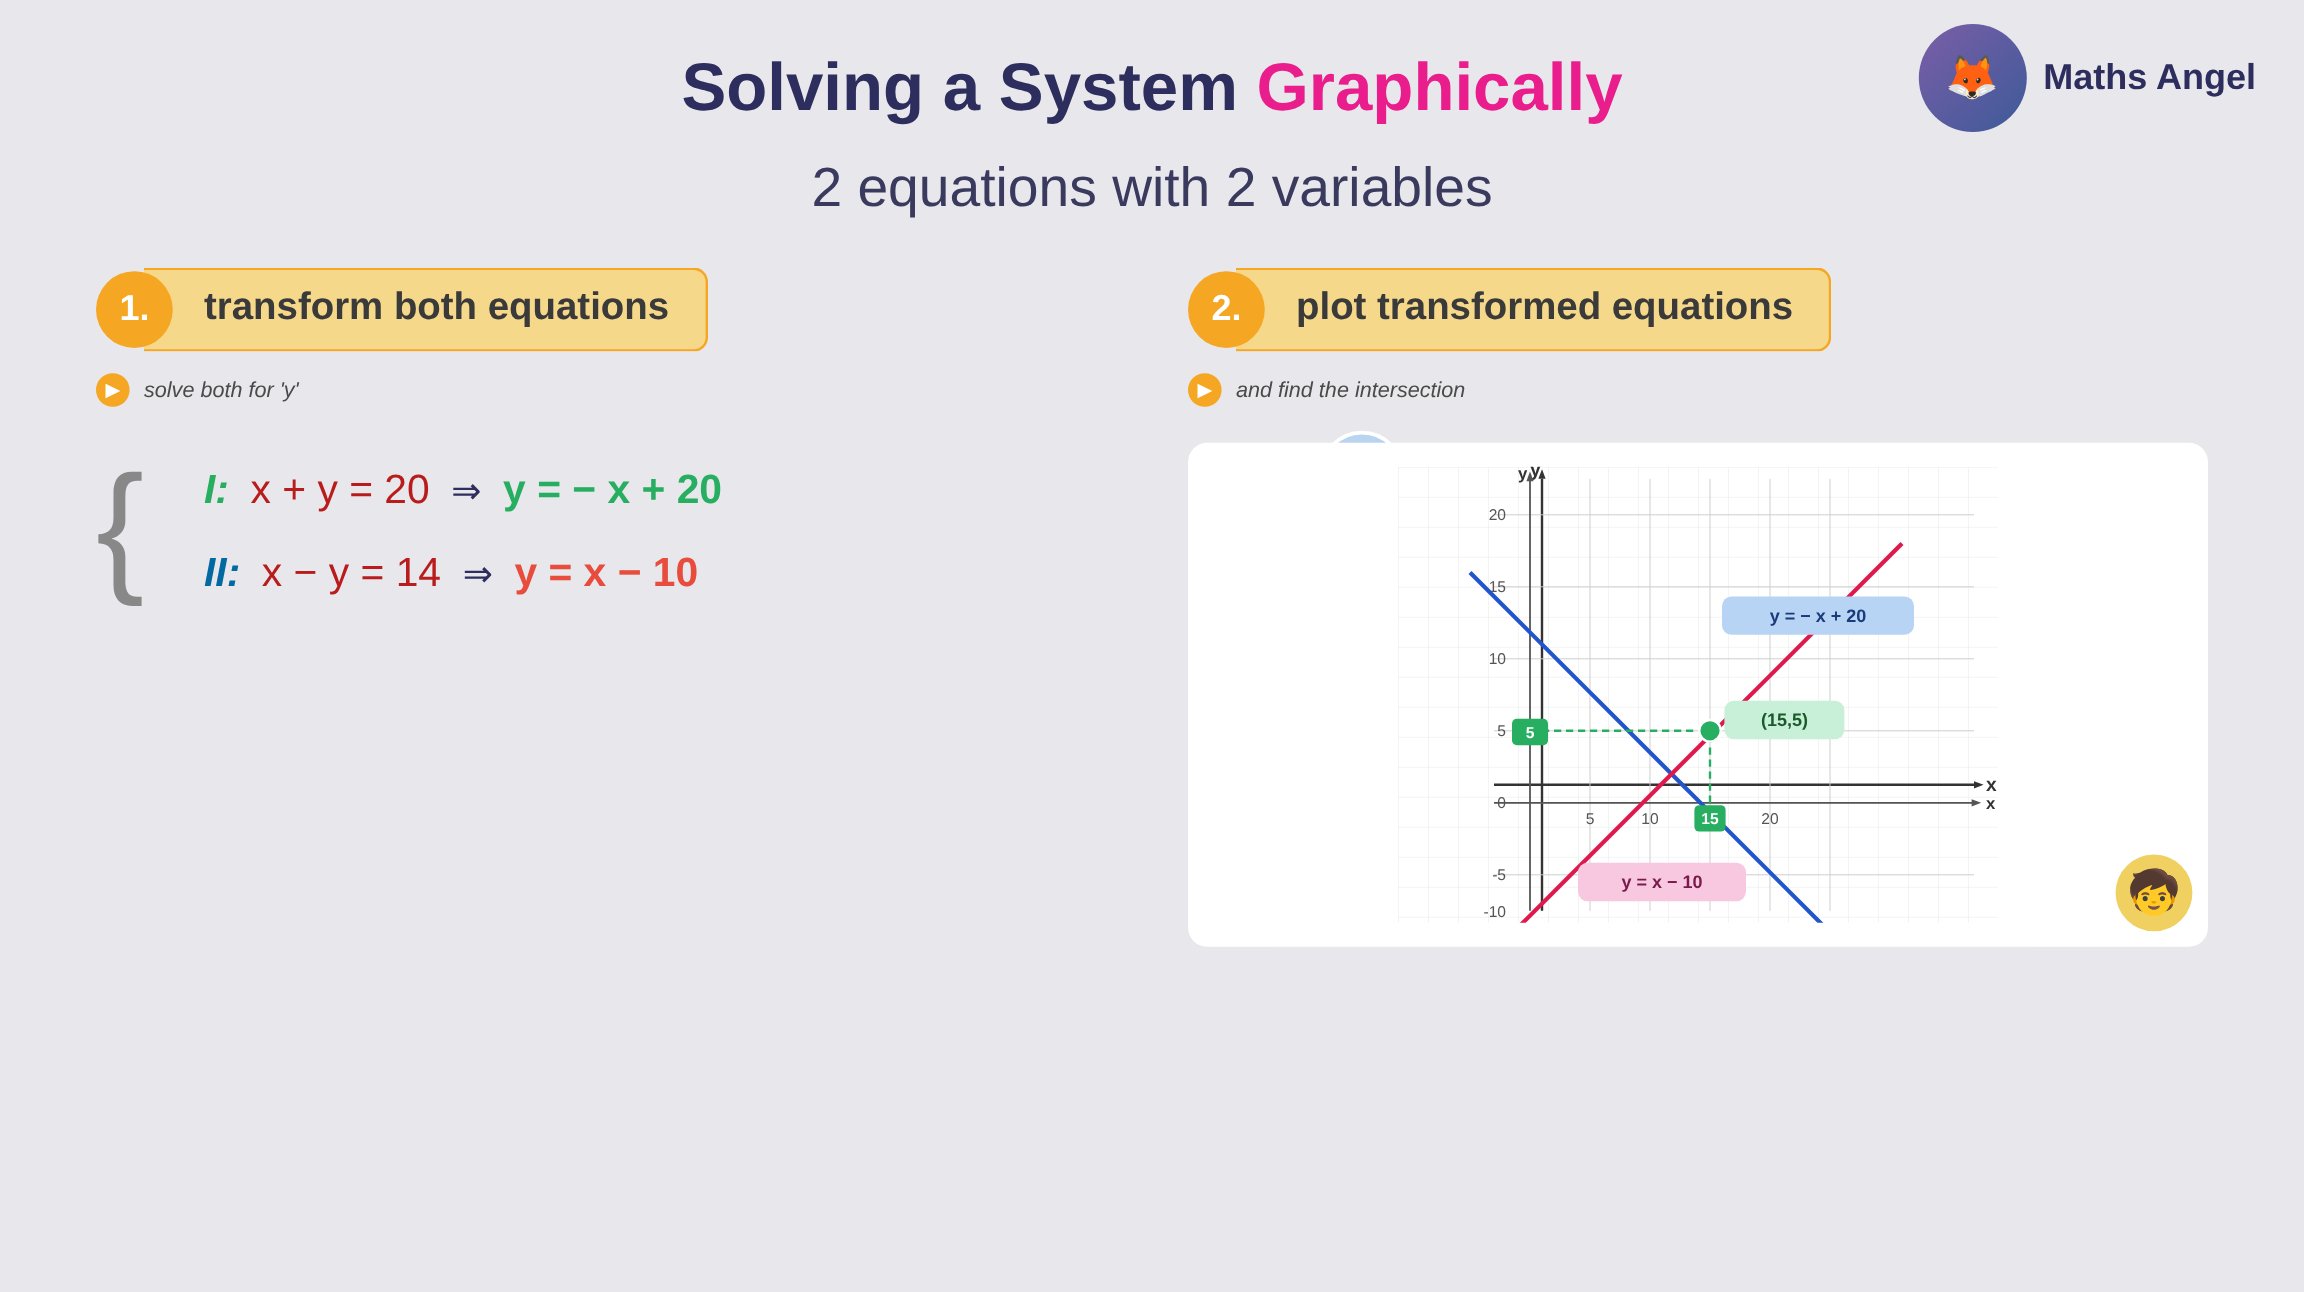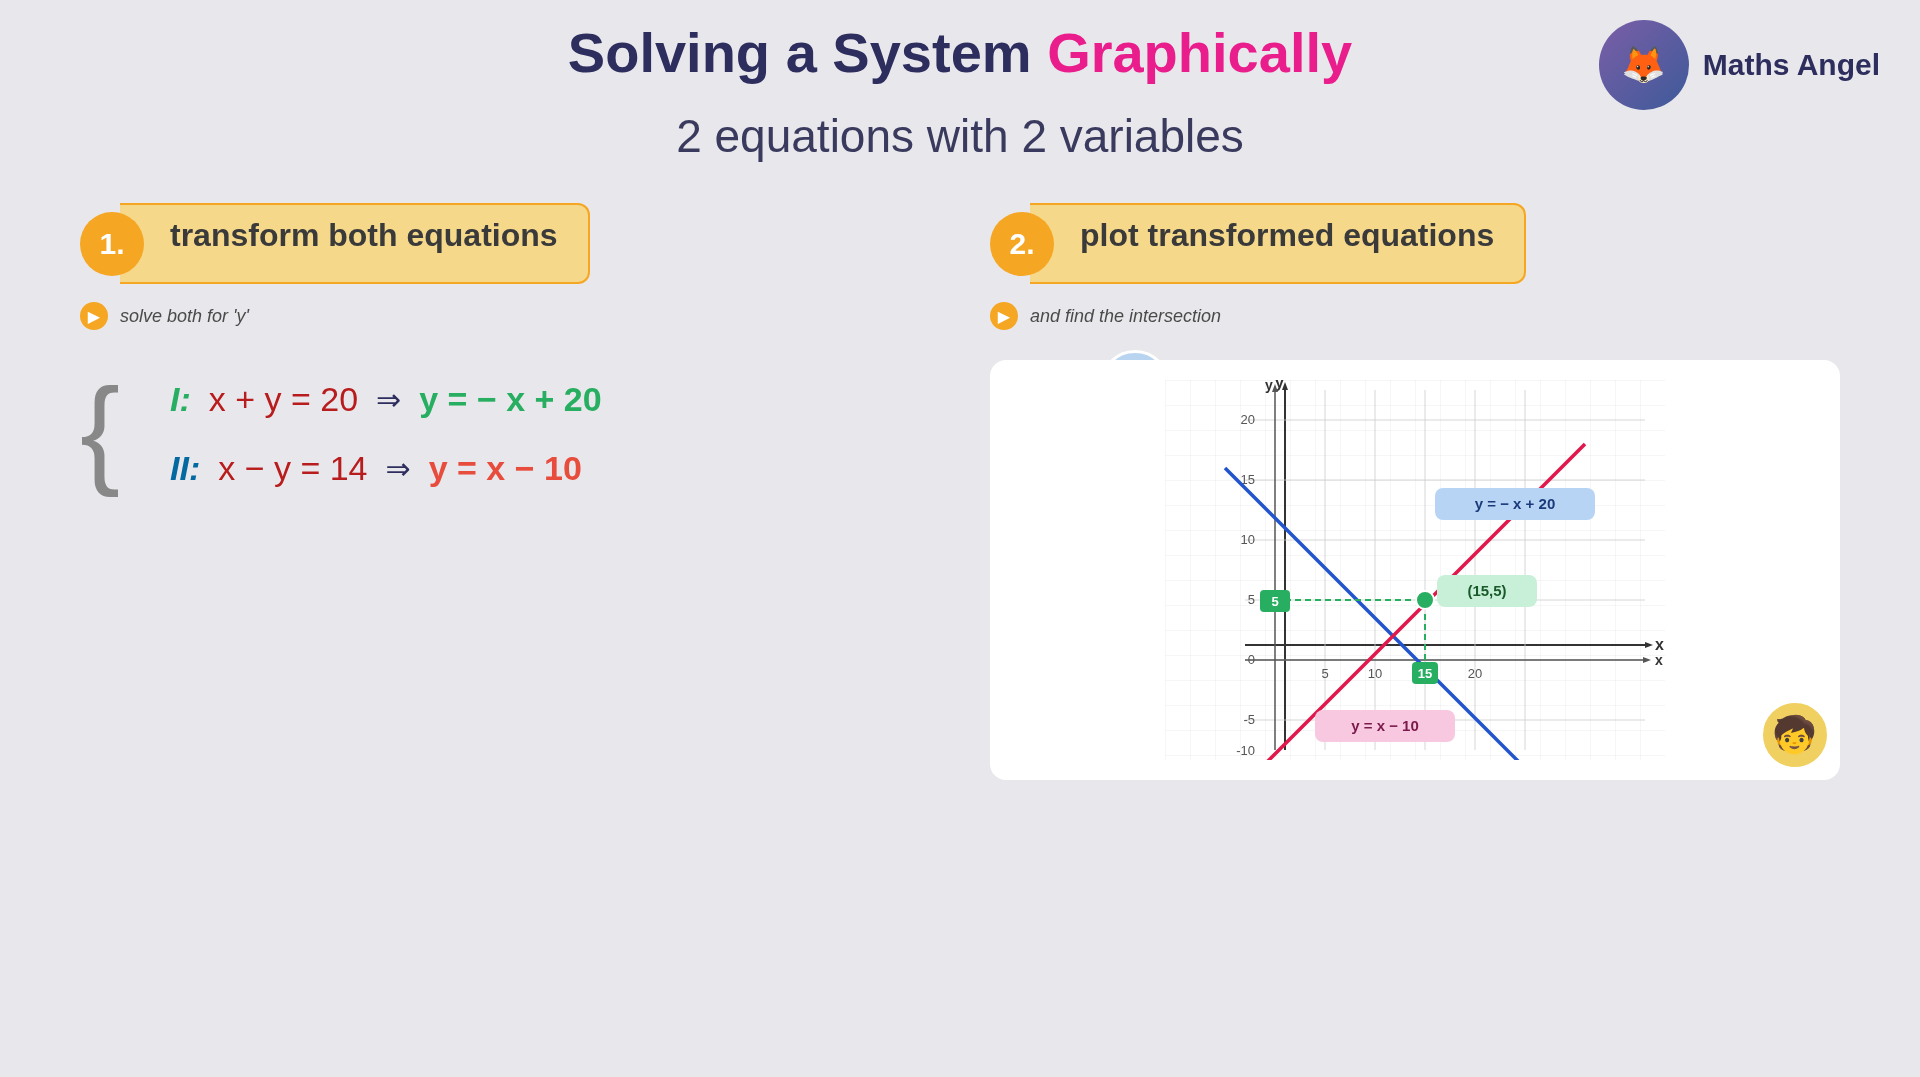--- a/index.html
+++ b/index.html
@@ -8,21 +8,21 @@
       height: 1077px;
       background: #e8e8ec;
       font-family: 'Arial', sans-serif;
       overflow: hidden;
       position: relative;
     }
 
     
     .header {
       text-align: center;
-      padding-top: 20px;
+      padding-top: 40px;
     }
     .header-title {
       font-size: 56px;
       font-weight: 900;
     }
     .title-normal { color: #2d2d5e; }
     .title-pink { color: #e91e8c; }
     .header-subtitle {
       font-size: 46px;
       color: #3a3a5e;
@@ -94,21 +94,21 @@
       font-weight: 900;
       color: #fff;
       flex-shrink: 0;
       position: relative;
       z-index: 2;
     }
     .step-label {
       background: #f5d88a;
       border: 2px solid #f5a623;
       border-radius: 12px;
-      padding: 12px 30px 28px 50px;
+      padding: 12px 30px 17px 50px;
       font-size: 32px;
       font-weight: 700;
       color: #3a3a3a;
       margin-left: -24px;
       border-left: none;
       border-top-left-radius: 0;
       border-bottom-left-radius: 0;
     }
 
     

